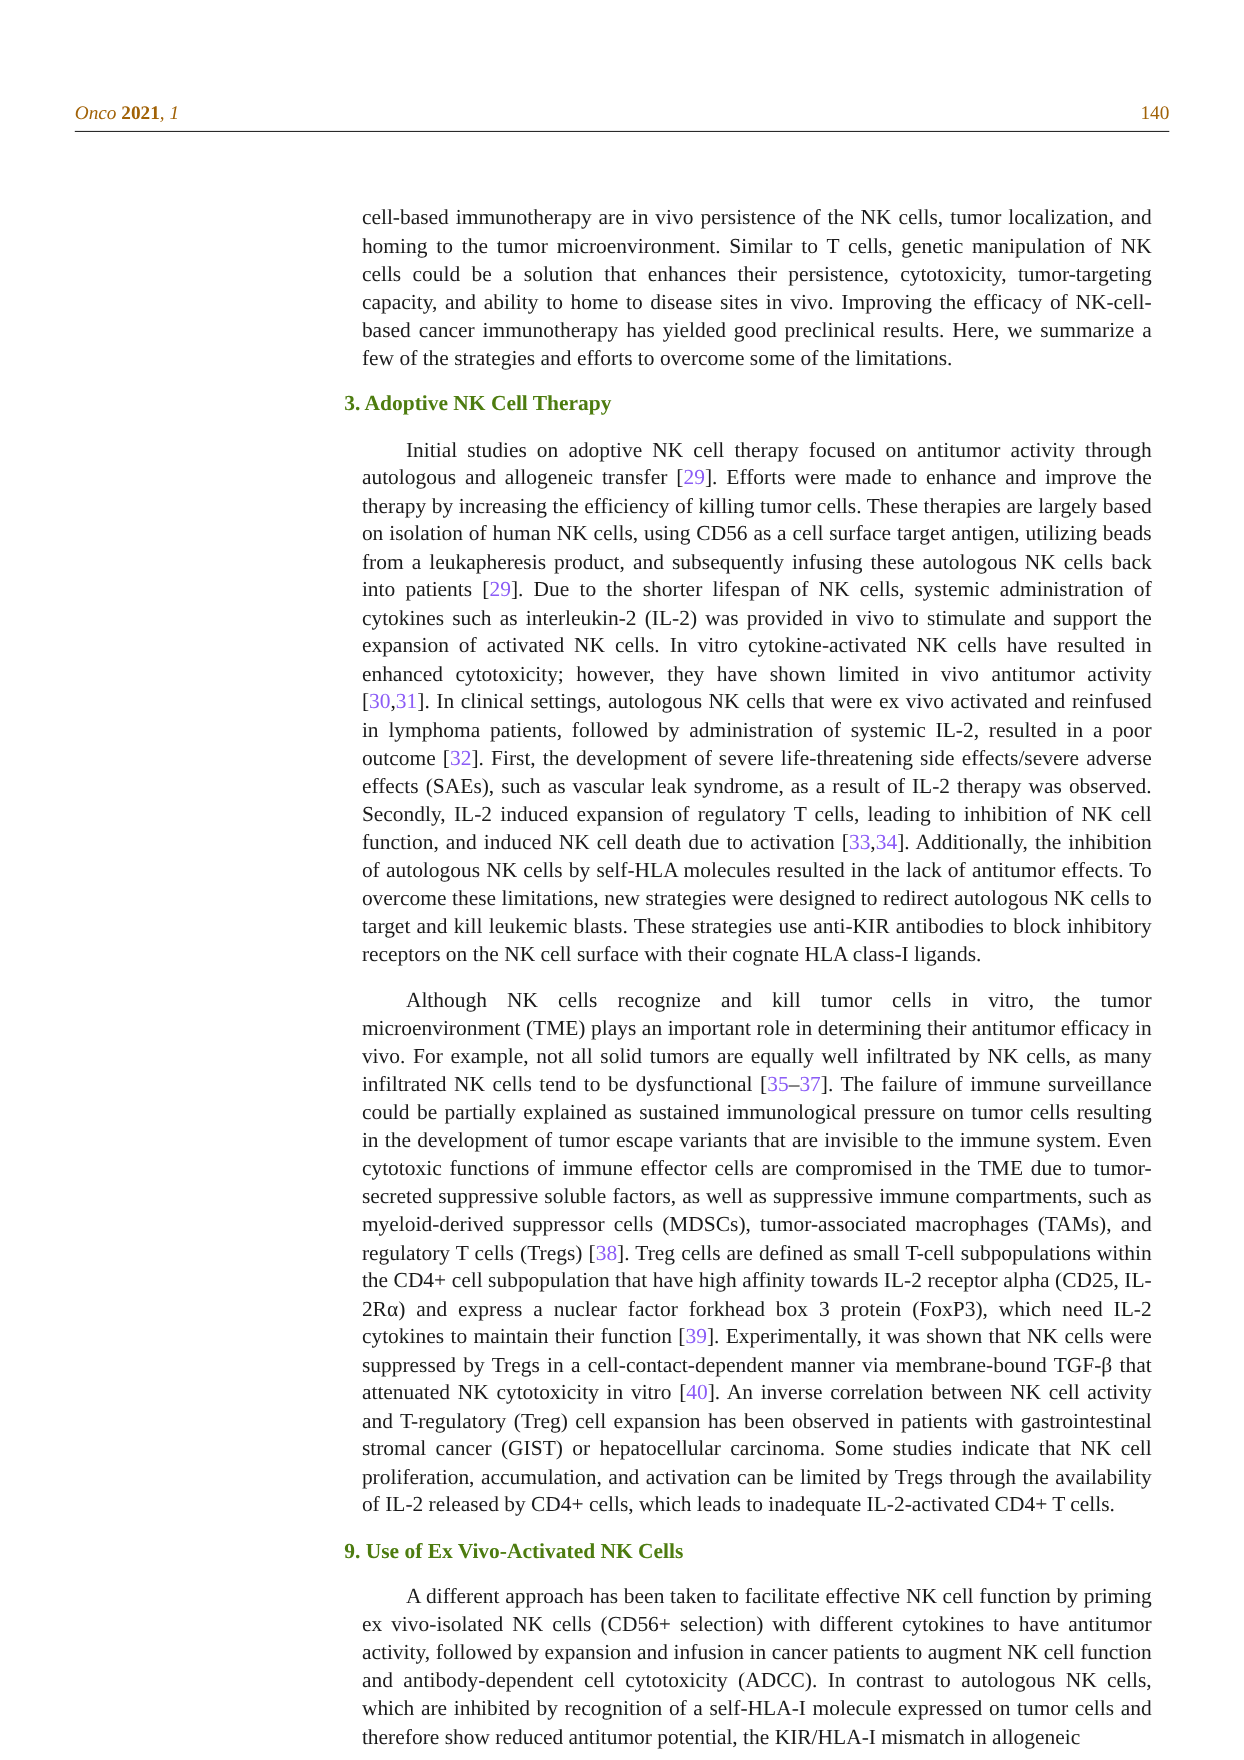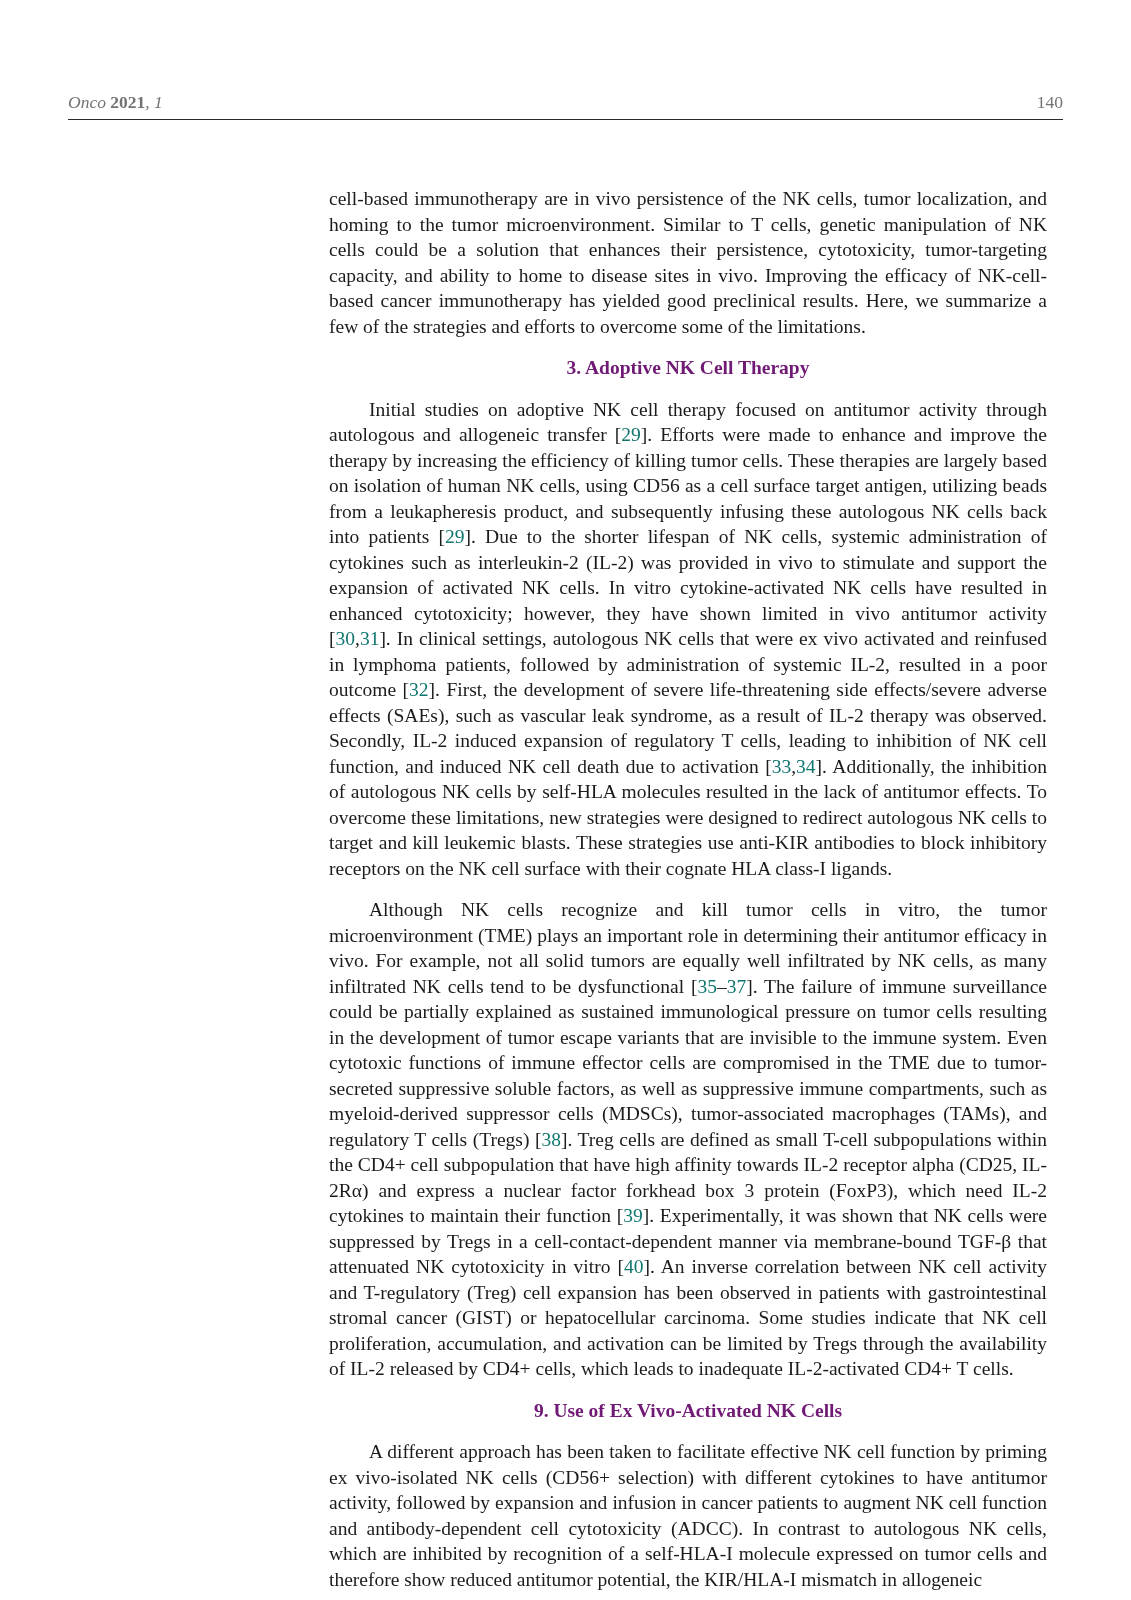--- a/index.html
+++ b/index.html
@@ -19,21 +19,21 @@
   }
   .header-row {
     position: absolute;
     left: 68px;
     right: 68px;
     top: 92px;
     display: flex;
     justify-content: space-between;
     align-items: baseline;
     font-size: 17.5px;
-    color: #737373;
+    color: #a16207;
   }
   .journal-italic { font-style: italic; }
   .journal-bold   { font-weight: bold; }
   .header-rule {
     position: absolute;
     left: 68px;
     right: 68px;
     top: 119px;
     border: 0;
     border-top: 1.6px solid #2a2a2a;
@@ -50,26 +50,26 @@
   }
   main.body-col p {
     margin: 16px;
   }
   main.body-col p.indent {
     text-indent: 40px;
   }
   main.body-col h2 {
     font-size: 19.5px;
     font-weight: bold;
-    color: #701a75;
+    color: #4d7c0f;
     margin: 15px 0 10px 0;
-    text-align: center;
+    text-align: left;
   }
   .cite {
-    color: #0f766e;
+    color: #8b5cf6;
     cursor: pointer;
   }
 </style>
 </head>
 <body>
 
 <div class="page">
 
   <div class="header-row">
     <div>

